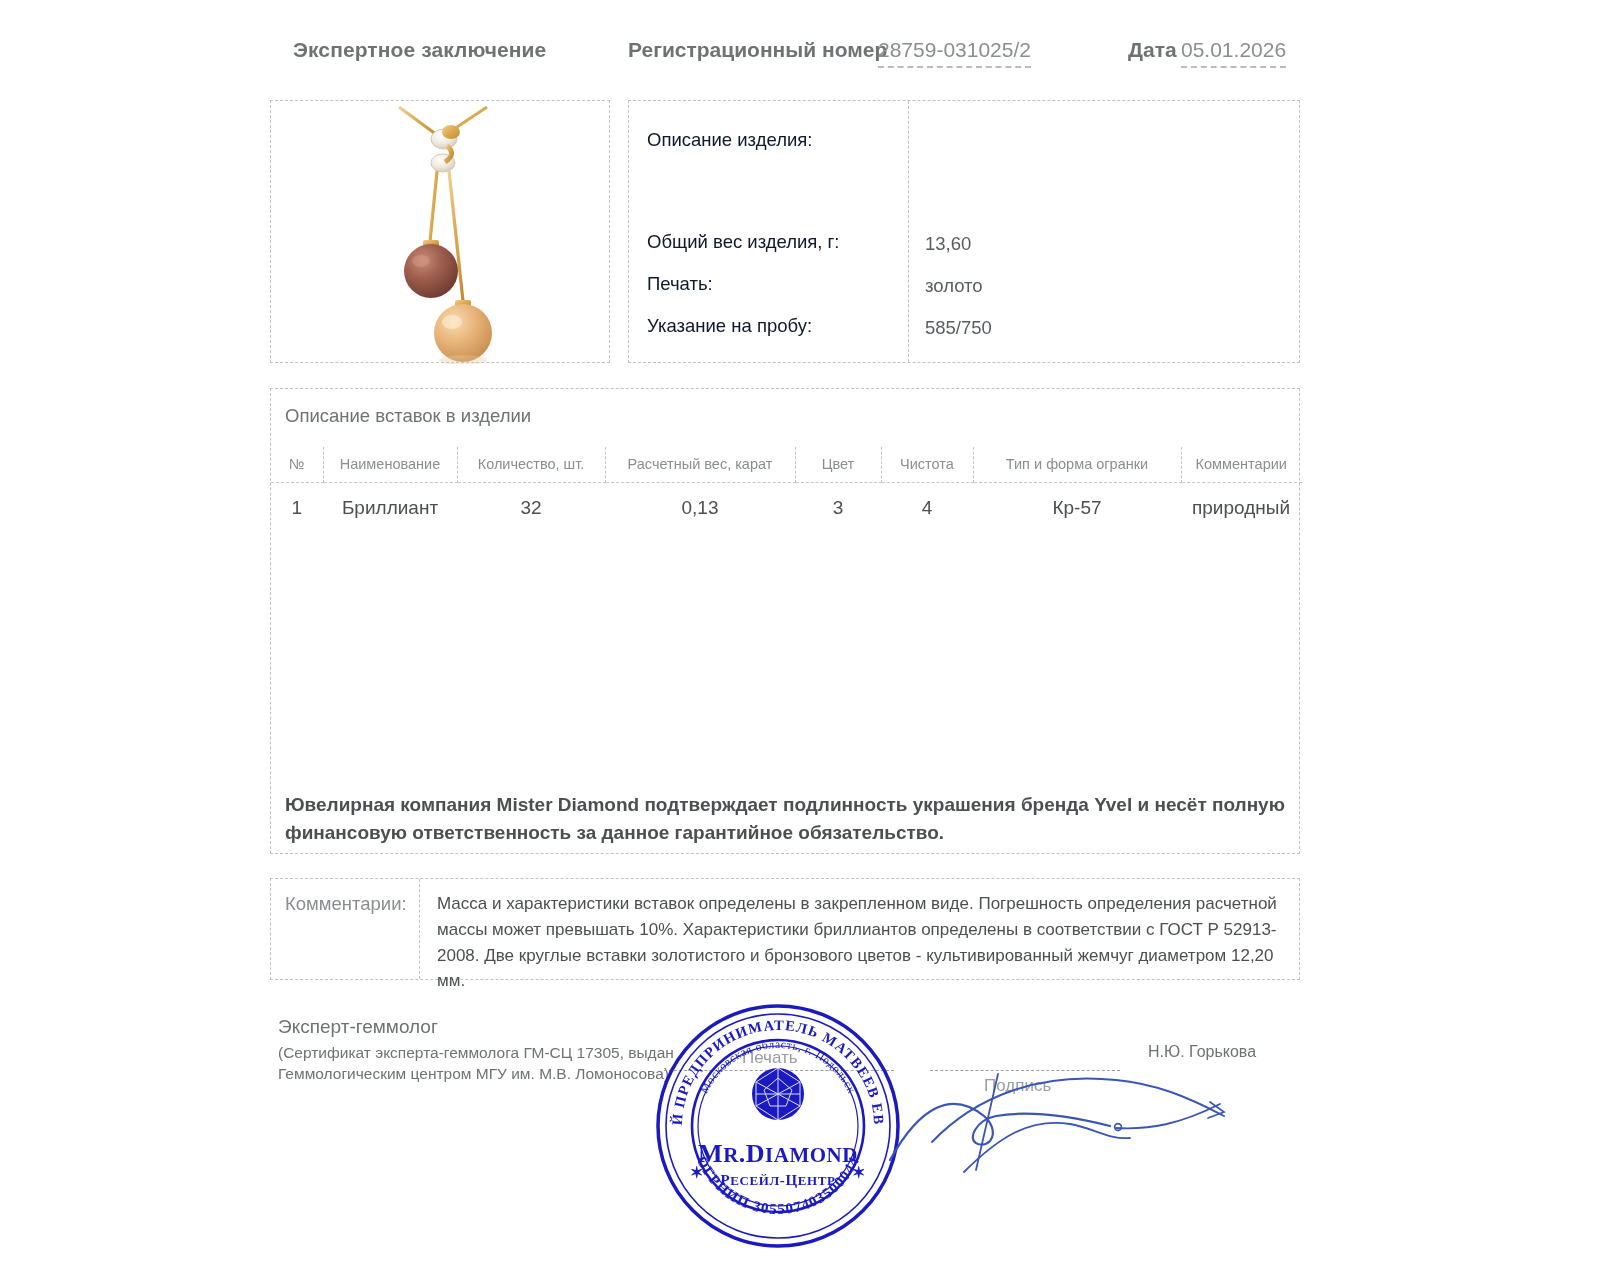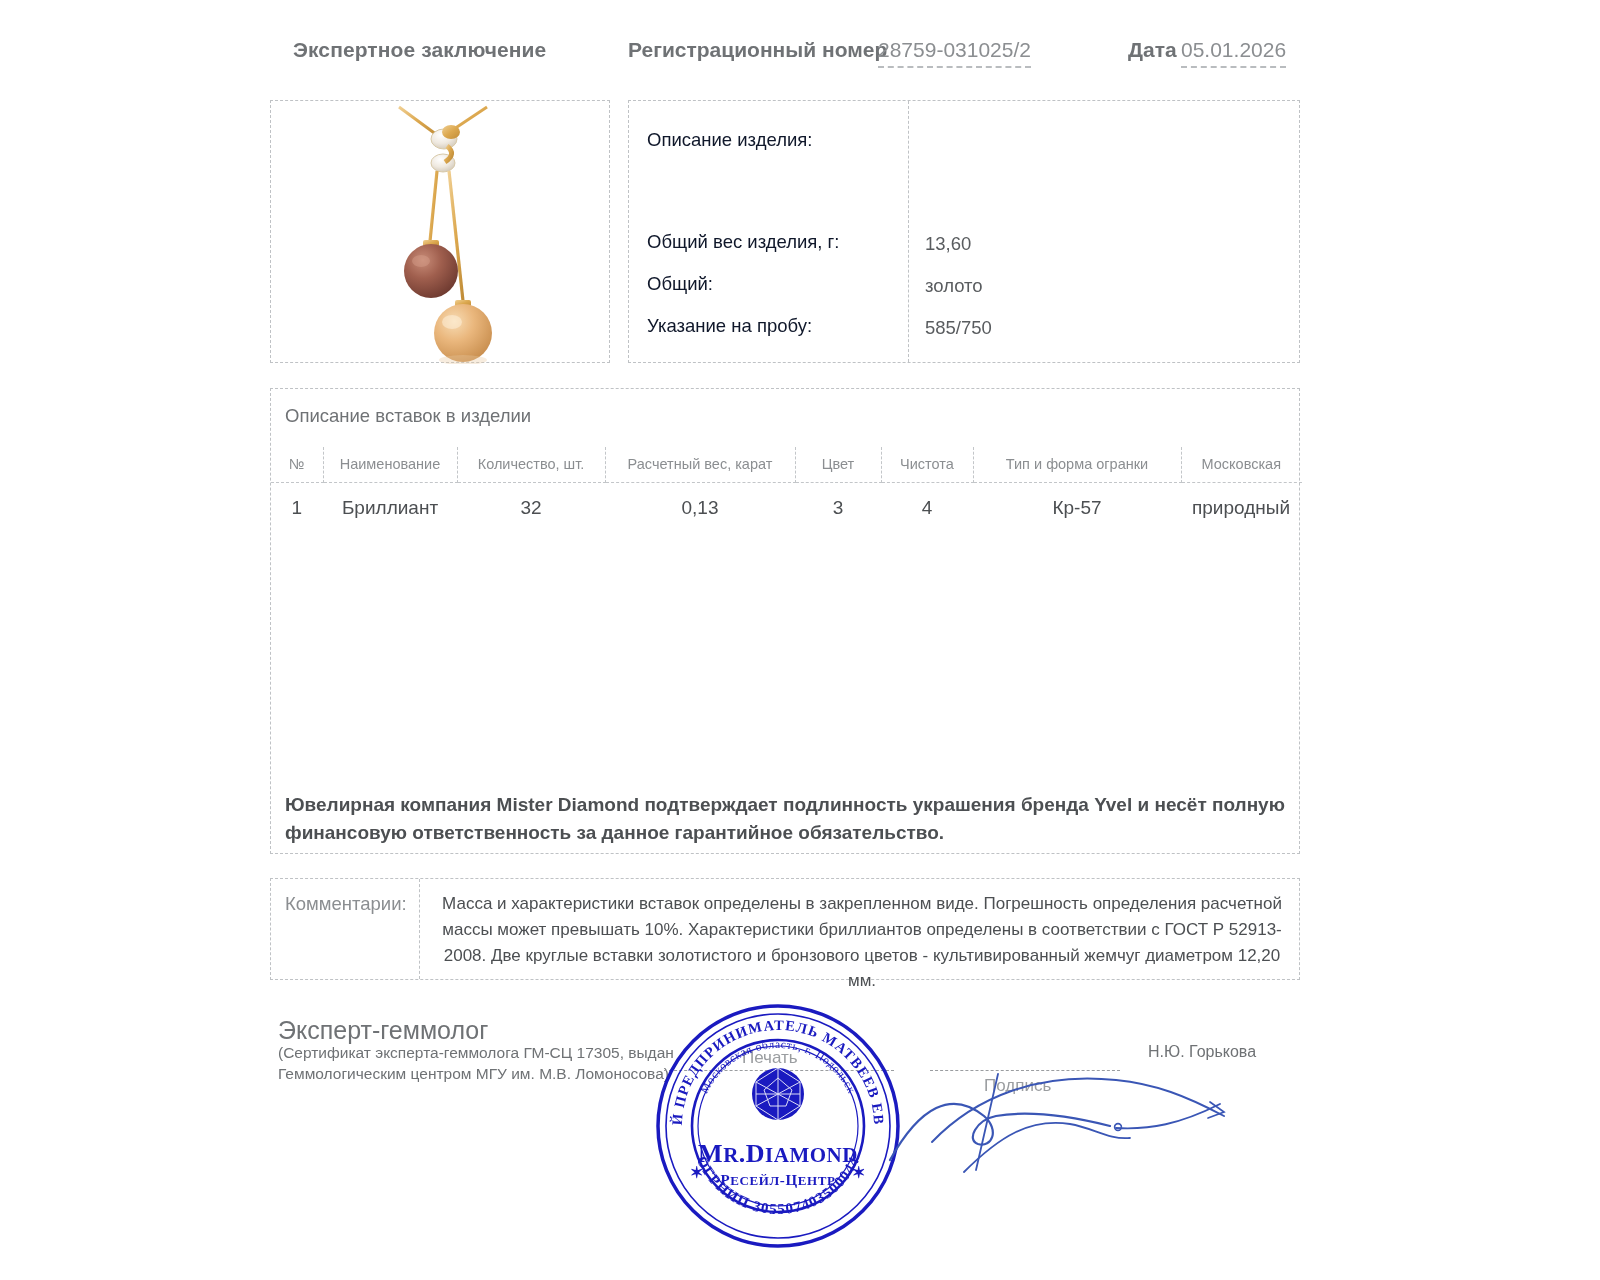--- a/index.html
+++ b/index.html
@@ -119,40 +119,40 @@
   
   .confirm {
     position: absolute;
     left: 284px; top: 800px; width: 1000px;
     font-size: 19px; font-weight: 700; color: #4c4f52;
     line-height: 1.46;
   }
 
   
   .comments-box {
-    left: 270px; top: 878px; width: 1030px; height: 102px; text-align: center;
+    left: 270px; top: 878px; width: 1030px; height: 102px;
   }
   .cm-label {
     position: absolute; left: 14px; top: 14px;
     font-size: 18.5px; color: #8b8e91; white-space: nowrap;
   }
   .cm-divider {
     position: absolute; left: 148px; top: 0; bottom: 0;
     border-left: 1px dashed #bfc2c5;
   }
   .cm-text {
     position: absolute; left: 166px; top: 12px; width: 850px;
     font-size: 17px; color: #4c4f52; line-height: 1.52;
   }
 
   
   .footer { position: absolute; left: 0; top: 1000px; width: 1600px; height: 280px; }
   .fx-title {
     position: absolute; left: 278px; top: 16px;
-    font-size: 25px; color: #6f7275; white-space: nowrap;
+    font-size: 19px; color: #6f7275; white-space: nowrap;
   }
   .fx-sub {
     position: absolute; left: 278px; top: 42px; width: 400px;
     font-size: 15.5px; color: #6f7275; line-height: 1.36;
   }
   .seal-label {
     position: absolute; left: 742px; top: 1048px;
     font-size: 17px; color: #9a9da0;
   }
   .seal-line {
@@ -249,21 +249,21 @@
   </div>
 
   <div class="dbox info-box">
     <div class="info-divider"></div>
     <div class="info-rows">
       <div class="inf-label" style="top:28px">Описание изделия:</div>
 
       <div class="inf-label" style="top:130px">Общий вес изделия, г:</div>
       <div class="inf-value" style="top:130px">13,60</div>
 
-      <div class="inf-label" style="top:172px">Общий:</div>
+      <div class="inf-label" style="top:172px">Печать:</div>
       <div class="inf-value" style="top:172px">золото</div>
 
       <div class="inf-label" style="top:214px">Указание на пробу:</div>
       <div class="inf-value" style="top:214px">585/750</div>
     </div>
   </div>
 
   <div class="dbox table-box">
     <div class="tbl-caption">Описание вставок в изделии</div>
     <table class="inserts">
@@ -279,21 +279,21 @@
       </colgroup>
       <thead>
         <tr>
           <th>№</th>
           <th>Наименование</th>
           <th>Количество, шт.</th>
           <th>Расчетный вес, карат</th>
           <th>Цвет</th>
           <th>Чистота</th>
           <th>Тип и форма огранки</th>
-          <th>Московская</th>
+          <th>Комментарии</th>
         </tr>
       </thead>
       <tbody>
         <tr>
           <td>1</td>
           <td class="c-name">Бриллиант</td>
           <td>32</td>
           <td>0,13</td>
           <td>3</td>
           <td>4</td>

